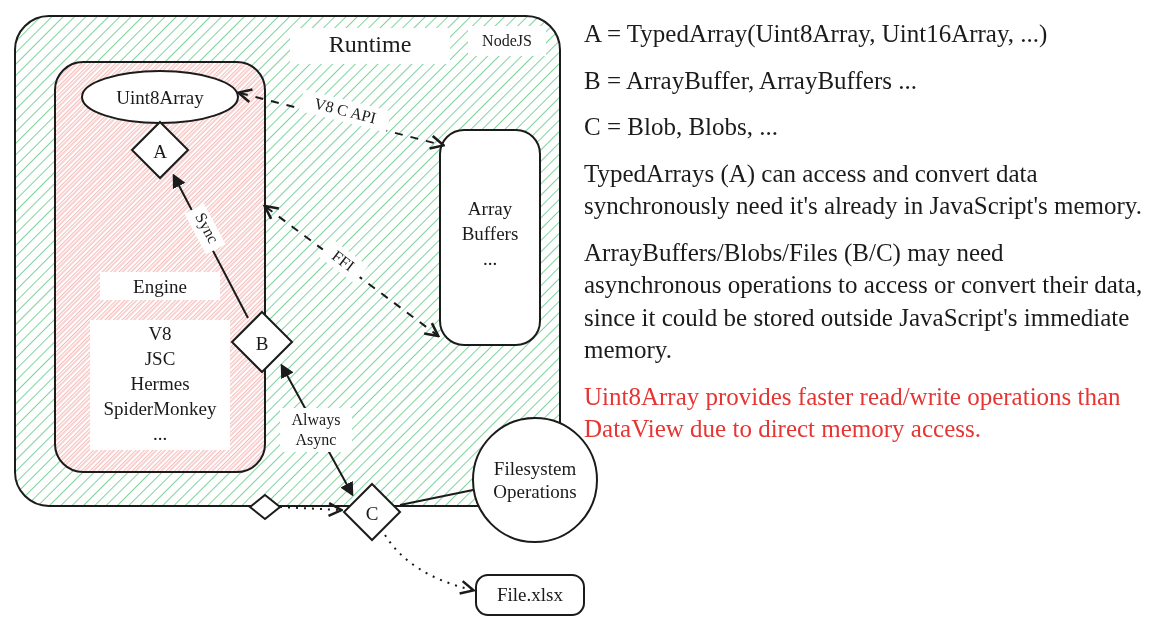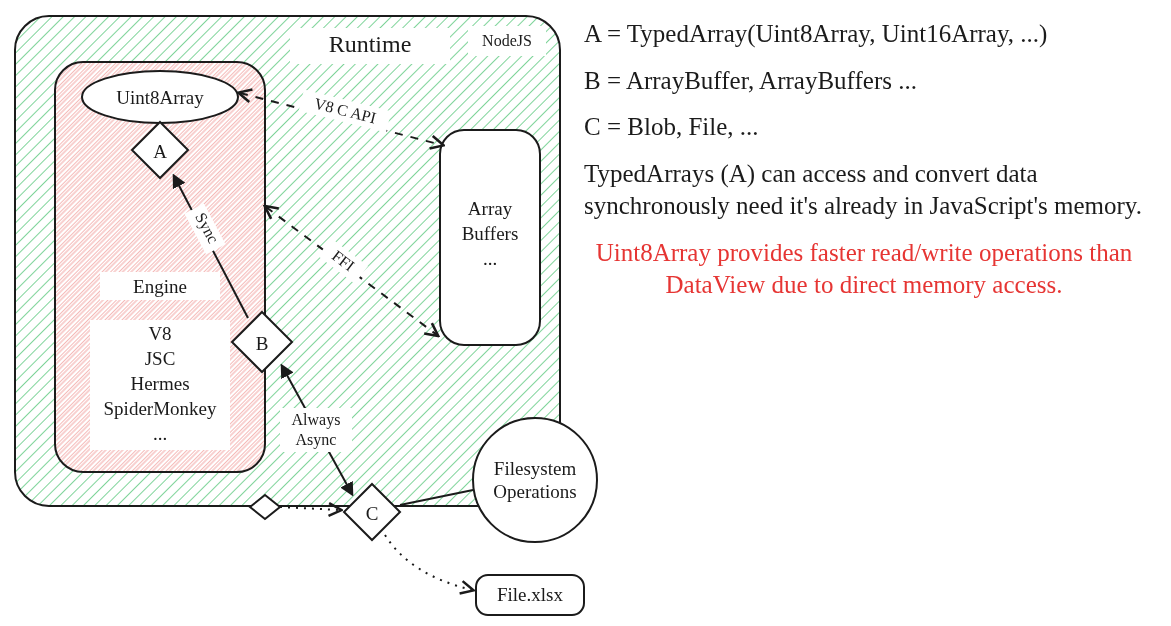--- a/index.html
+++ b/index.html
@@ -30,21 +30,21 @@
   #text-col {
     position:absolute;
     left: 584px;
     top: 18px;
     width: 560px;
     font-size: 25px;
     color:#1b1b1b;
     line-height:1.3;
   }
   #text-col p { margin: 0 0 14px 0; }
-  .highlight { color:#e63533;text-align:center; }
+  .highlight { color:#e63533; }
 </style>
 </head>
 <body>
 
 <div id="canvas">
 <svg width="1171" height="626" viewBox="0 0 1171 626">
   <defs>
     <pattern id="hatchGreen" patternUnits="userSpaceOnUse" width="8" height="8" patternTransform="rotate(45)">
       <rect width="8" height="8" fill="#fff"></rect>
       <line x1="0" y1="0" x2="0" y2="8" stroke="#7fd49a" stroke-width="2"></line>
@@ -170,17 +170,18 @@
   </g>
 
   <g>
     <path d="M385 535 Q 410 575 472 590" class="edge dotted" marker-end="url(#arrowOpen)"></path>
   </g>
 </svg>
 
 <div id="text-col">
   <p>A = TypedArray(Uint8Array, Uint16Array, ...)</p>
   <p>B = ArrayBuffer, ArrayBuffers ...</p>
-  <p>C = Blob, File, ...</p>
+  <p>C = Blob, Blobs, ...</p>
   <p>TypedArrays (A) can access and convert data synchronously need it's already in JavaScript's memory.</p>
+  <p>ArrayBuffers/Blobs/Files (B/C) may need asynchronous operations to access or convert their data, since it could be stored outside JavaScript's immediate memory.</p>
   <p class="highlight">Uint8Array provides faster read/write operations than DataView due to direct memory access.</p>
 </div>
 </div>
 
 </body></html>

